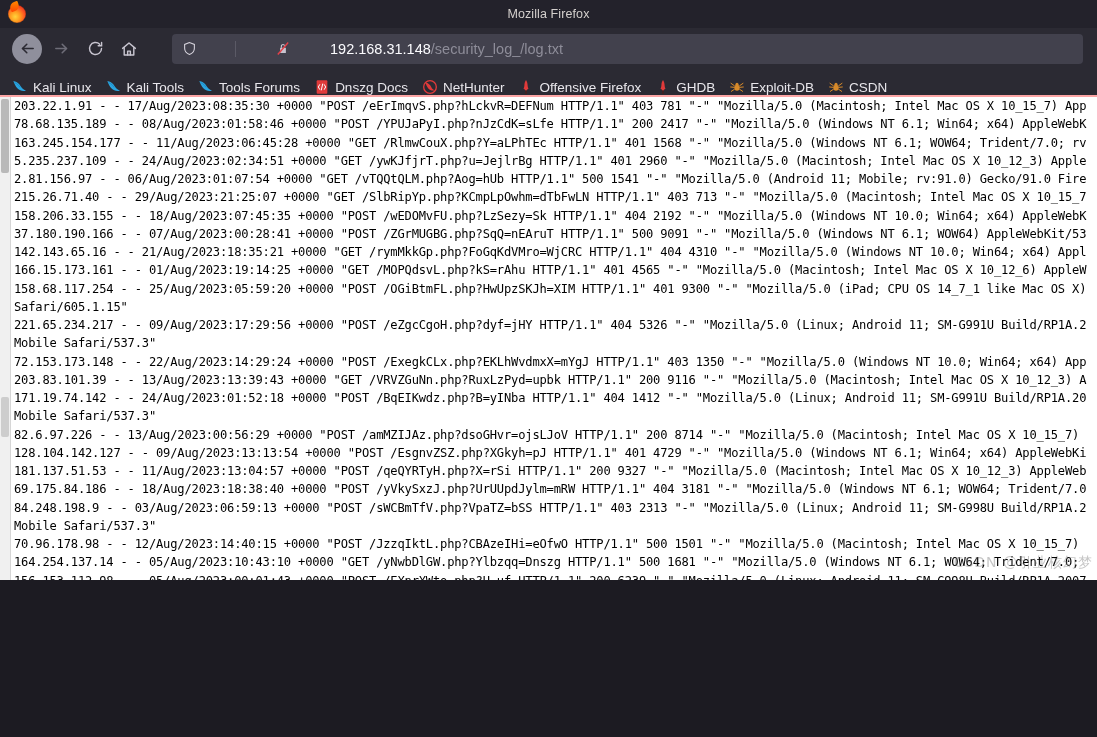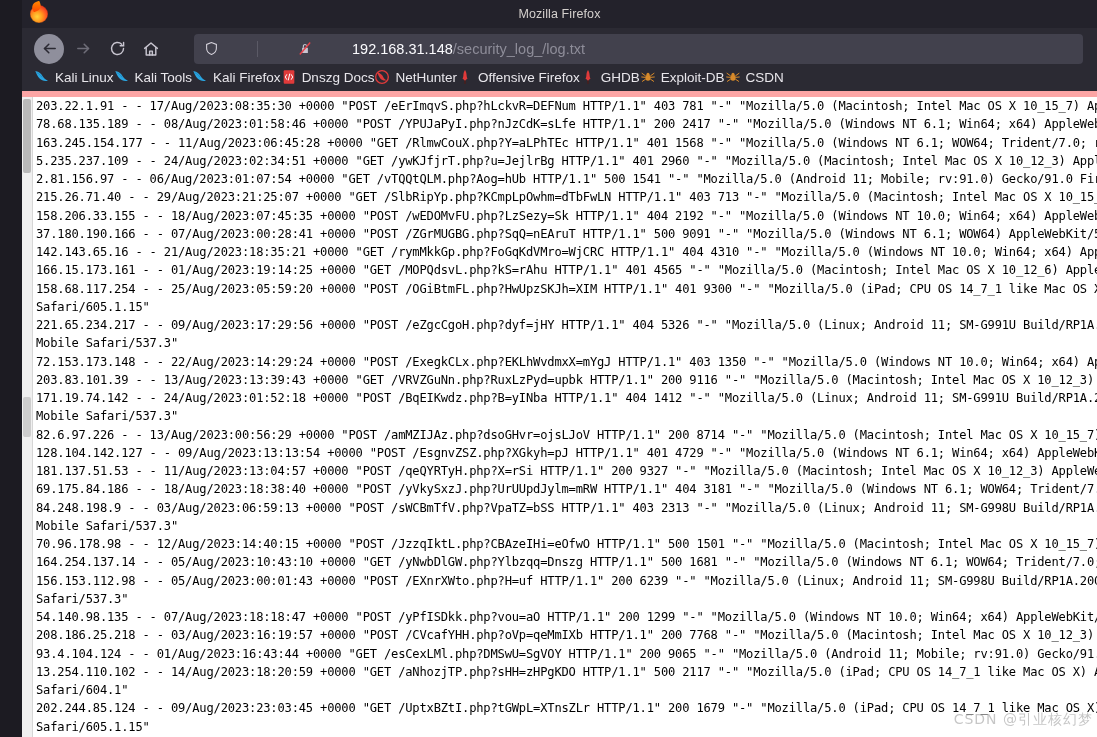--- a/index.html
+++ b/index.html
@@ -4,26 +4,25 @@
 <style>
   * { box-sizing: border-box; margin: 0; padding: 0; }
   html, body {
     width: 1097px; height: 737px;
     overflow: hidden;
     background: #1c1b22;
     font-family: "Liberation Sans", sans-serif;
   }
 
   #app {
-    width: 1097px; height: 737px;
+    width: 1097px; height: 580px;
     position: relative;
     display: flex;
     flex-direction: column;
     background: #1c1b22;
-    padding-left: 22px;
   }
 
   
   .titlebar {
     height: 28px;
     background: #23222b;
     display: flex;
     align-items: center;
     position: relative;
     flex: 0 0 28px;
@@ -155,24 +154,25 @@
     color: #8e8d99;
     white-space: nowrap;
   }
   .url-text .host { color: #fbfbfe; }
 
   
   .bookmarks {
     height: 28px;
     background: #2b2a33;
     display: flex;
-    align-items: flex-start;
+    align-items: flex-end;
     padding-left: 12px;
+    gap: 14px;
     flex: 0 0 28px;
-    border-bottom: 6px solid #fca5a5;
+    border-bottom: 2px solid #fca5a5;
   }
   .bm {
     display: flex;
     align-items: center;
     gap: 5px;
     color: #e8e6eb;
     font-size: 13.5px;
     white-space: nowrap;
   }
   .bm-ico { width: 16px; height: 16px; flex: 0 0 16px; display: block; }
@@ -308,21 +308,21 @@
           <path d="M4 5.5c4 1.6 6.5 4.2 8 7" stroke="#1b80b8" stroke-width="1" fill="none"></path>
         </svg>
       <span>Kali Tools</span>
     </div>
 
     <div class="bm">
       <svg class="bm-ico" viewBox="0 0 24 24">
           <path d="M2 3c6 1 9 4.5 11 8 1.6 2.8 4 5 8 6.5-5 1.5-9.6-.3-12.6-3.3C5.6 11.4 3.3 7.2 2 3z" fill="#2aa5e0"></path>
           <path d="M4 5.5c4 1.6 6.5 4.2 8 7" stroke="#1b80b8" stroke-width="1" fill="none"></path>
         </svg>
-      <span>Kali Firefox</span>
+      <span>Tools Forums</span>
     </div>
 
     <div class="bm">
       <svg class="bm-ico" viewBox="0 0 24 24">
           <rect x="4" y="2" width="16" height="20" rx="1.5" fill="#e03a3a"></rect>
           <path d="M8.5 8.5 6.5 12l2 3.5M15.5 8.5l2 3.5-2 3.5M13 7.5l-2 9" stroke="#fff" stroke-width="1.5" fill="none" stroke-linecap="round"></path>
         </svg>
       <span>Dnszg Docs</span>
     </div>
 

